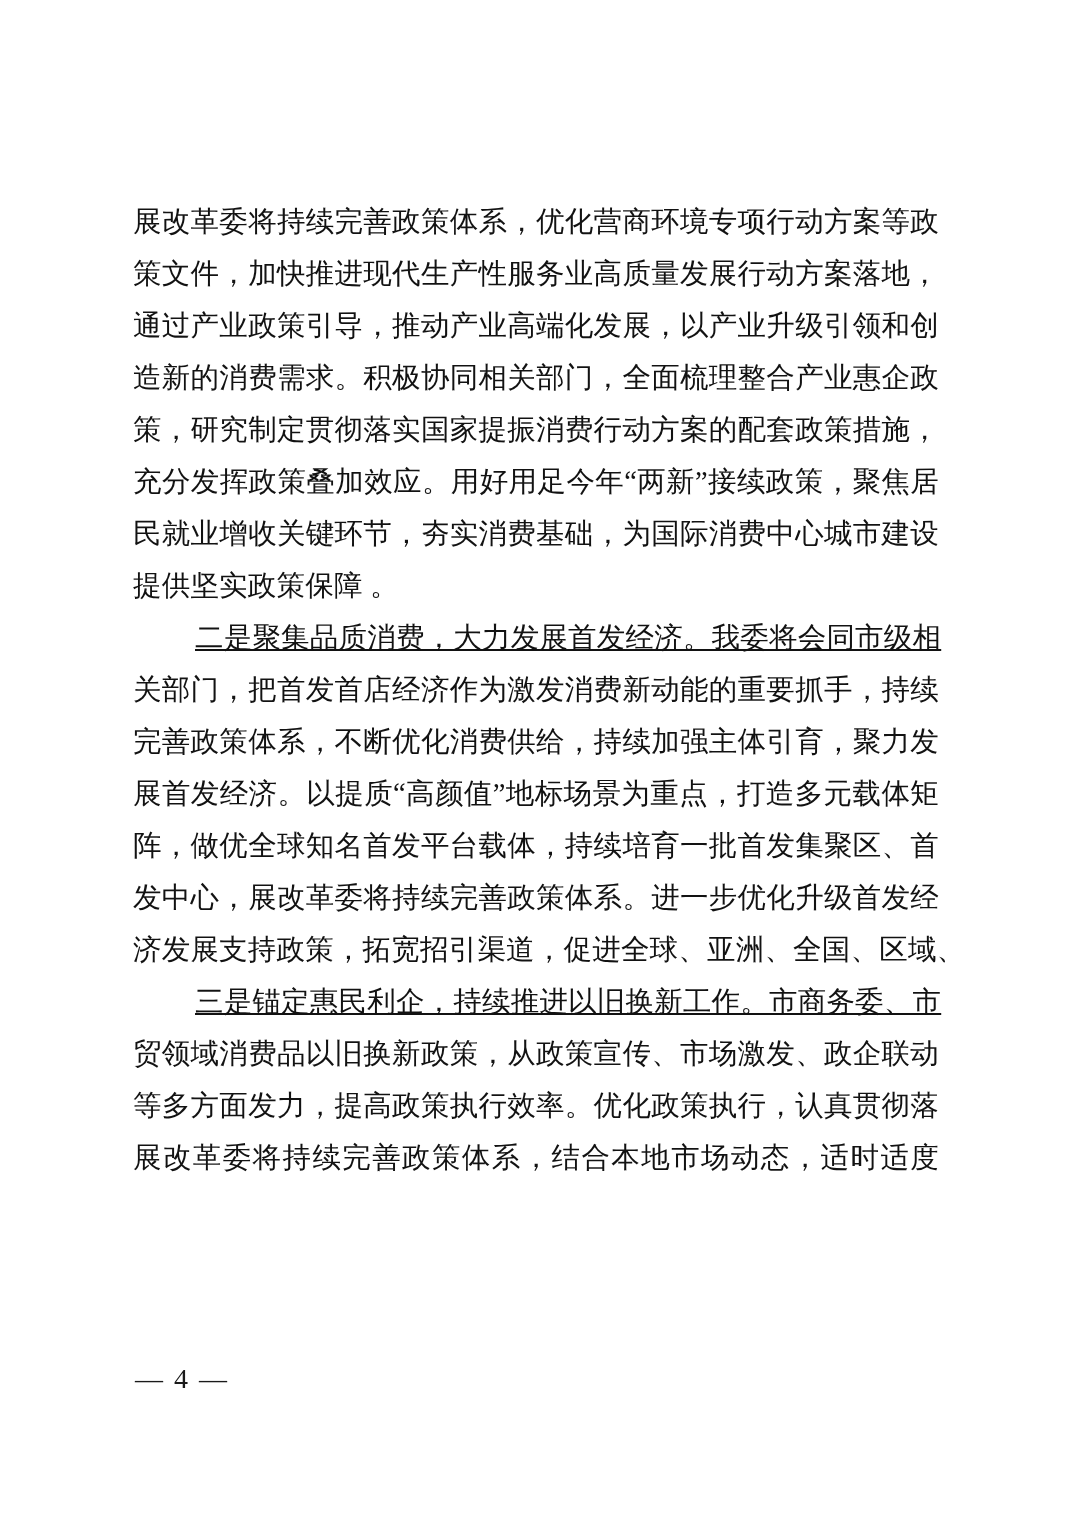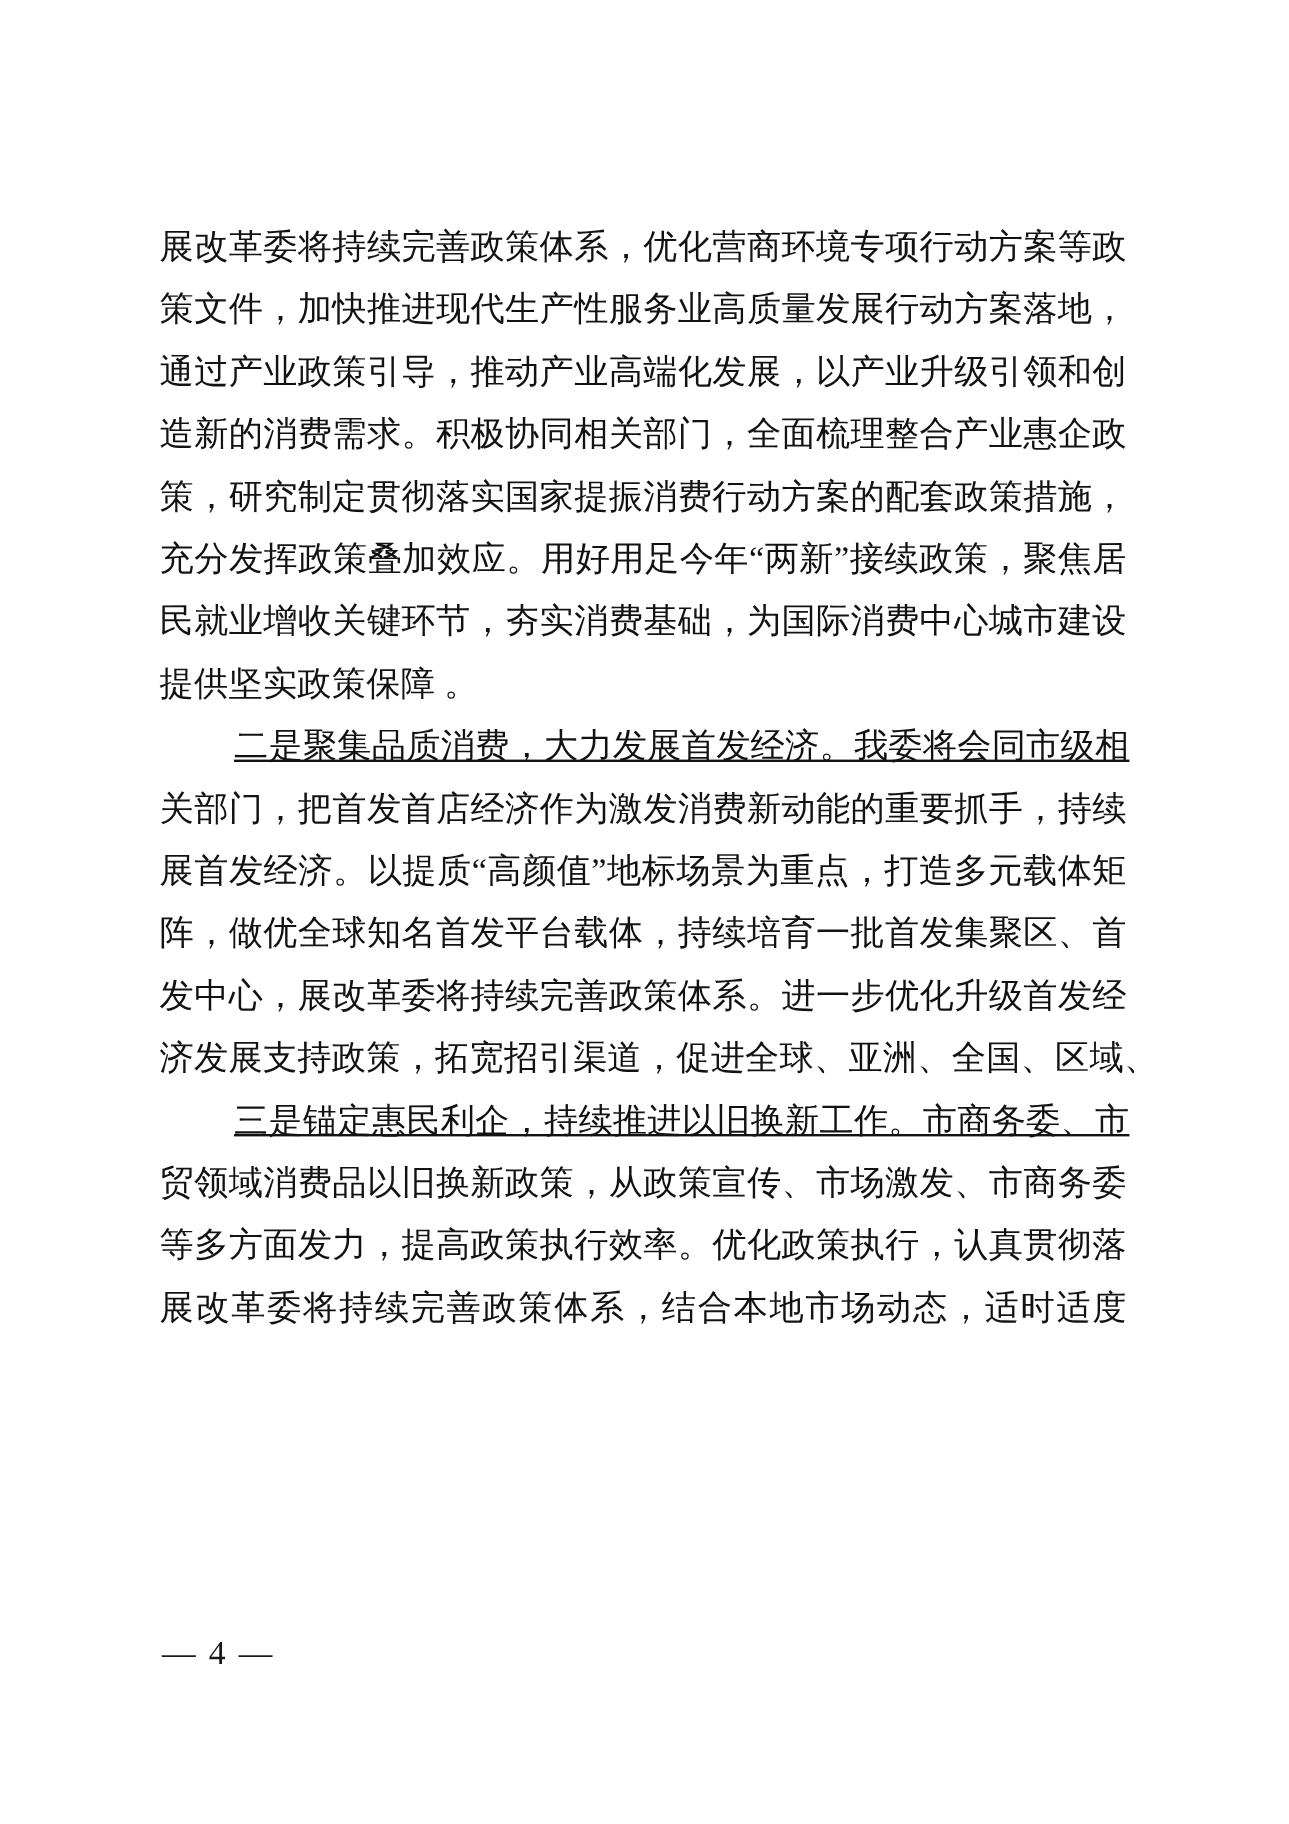--- a/index.html
+++ b/index.html
@@ -18,21 +18,21 @@
   .page {
     position: absolute;
     left: 0; top: 0;
     width: 1074px;
     height: 1520px;
     background: #ffffff;
   }
   .body-text {
     position: absolute;
     left: 133px;
-    top: 181px;
+    top: 196px;
     width: 806px;
   }
   .para { margin: 0; padding: 0; }
   .line {
     height: 52px;
     line-height: 52px;
     font-size: 28.5px;
     white-space: nowrap;
     letter-spacing: 0.2px;
   }
@@ -77,29 +77,30 @@
       <div class="line just">造新的消费需求。积极协同相关部门，全面梳理整合产业惠企政</div>
       <div class="line just">策，研究制定贯彻落实国家提振消费行动方案的配套政策措施，</div>
       <div class="line just">充分发挥政策叠加效应。用好用足今年“两新”接续政策，聚焦居</div>
       <div class="line just">民就业增收关键环节，夯实消费基础，为国际消费中心城市建设</div>
       <div class="line end">提供坚实政策保障 。</div>
     </div>
 
     <div class="para">
       <div class="line just indent">二是聚集品质消费，大力发展首发经济。我委将会同市级相</div>
       <div class="line just">关部门，把首发首店经济作为激发消费新动能的重要抓手，持续</div>
+      <div class="line just">完善政策体系，不断优化消费供给，持续加强主体引育，聚力发</div>
       <div class="line just">展首发经济。以提质“高颜值”地标场景为重点，打造多元载体矩</div>
       <div class="line just">阵，做优全球知名首发平台载体，持续培育一批首发集聚区、首</div>
       <div class="line just">发中心，展改革委将持续完善政策体系。进一步优化升级首发经</div>
       <div class="line just">济发展支持政策，拓宽招引渠道，促进全球、亚洲、全国、区域、</div>
     </div>
 
     <div class="para">
       <div class="line just indent">三是锚定惠民利企，持续推进以旧换新工作。市商务委、市</div>
-      <div class="line just">贸领域消费品以旧换新政策，从政策宣传、市场激发、市商务委</div>
+      <div class="line just">贸领域消费品以旧换新政策，从政策宣传、市场激发、政企联动</div>
       <div class="line just">等多方面发力，提高政策执行效率。优化政策执行，认真贯彻落</div>
       <div class="line just">展改革委将持续完善政策体系，结合本地市场动态，适时适度</div>
     </div>
 
   </div>
 
   <div class="footer">— 4 —</div>
 
 </div>
 

